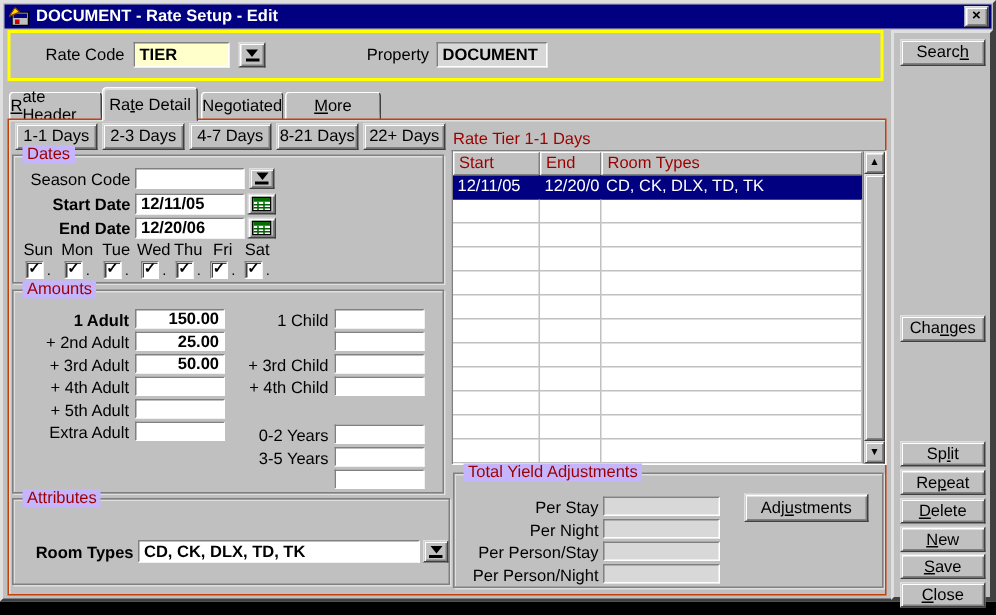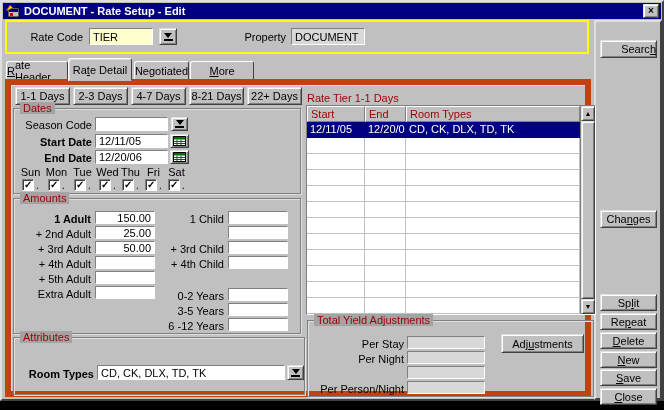--- a/index.html
+++ b/index.html
@@ -32,30 +32,30 @@
     background: #c0c0c0;
     border: 1px solid; border-color: #dfdfdf #404040 #404040 #dfdfdf;
     box-shadow: inset 1px 1px 0 #fff, inset -1px -1px 0 #808080;
     display: flex; align-items: center; justify-content: center;
     font-size: 11px; white-space: nowrap; cursor: default;
   }
   .field {
     background: #fff;
     border: 1px solid; border-color: #808080 #fff #fff #808080;
     padding: 0 3px; line-height: 12px; display: flex; align-items: center;
-    white-space: nowrap; overflow: hidden;
+    white-space: nowrap; overflow: hidden; font-weight: bold;
   }
   .field.num { justify-content: flex-end; }
   .field.disabled { background: #d8d8d8; }
   .gbox {
     position: absolute; border: 1px solid #808080;
     box-shadow: inset 1px 1px 0 #dfdfdf, 1px 1px 0 #dfdfdf;
   }
   .gtitle {
-    position: absolute; top: -7px; left: 6px; background: #a3a3a3;
+    position: absolute; top: -7px; left: 6px; background: #c4b5fd;
     padding: 0 3px; color: #9b0000; white-space: nowrap;
   }
   .lbl { position: absolute; text-align: right; white-space: nowrap; }
   .lbl.b { font-weight: bold; }
   
   .lov-icon { display: flex; flex-direction: column; align-items: center; gap: 1px; }
   .lov-tri { width: 0; height: 0; border: 4px solid transparent; border-top: 5px solid #000; border-bottom: none; }
   .lov-bar { width: 9px; height: 2px; background: #000; }
   
   .cal-svg { display: block; }
@@ -75,21 +75,21 @@
   .tab {
     position: absolute; top: 59px; height: 19px; background: #c0c0c0;
     border: 1px solid; border-color: #fff #404040 #c0c0c0 #fff;
     border-radius: 3px 3px 0 0;
     display: flex; align-items: center; justify-content: center; z-index: 3;
   }
   .tab.active { top: 56px; height: 23px; z-index: 6; box-shadow: inset 1px 1px 0 #dfdfdf; }
   
   .content {
     position: absolute; left: 3px; top: 77px; width: 586px; height: 318px;
-    border: 6px solid #c2410c; box-shadow: inset 1px 1px 0 #dfdfdf; z-index: 4;
+    border: 1px solid #c2410c; box-shadow: inset 1px 1px 0 #dfdfdf; z-index: 4;
   }
   .caption { position: absolute; color: #9b0000; white-space: nowrap; }
   
   .grid {
     position: absolute; left: 295px; top: 20px; width: 290px; height: 210px;
     background: #fff; border: 1px solid; border-color: #808080 #fff #fff #808080;
     display: flex;
   }
   .grid-table { flex: 1; display: flex; flex-direction: column; overflow: hidden; }
   .ghead { display: flex; height: 16px; flex: none; }
@@ -269,21 +269,20 @@
         <div class="field num" style="position:absolute;left:214px;top:27px;width:60px;height:13px;"></div>
         <span class="lbl" style="left:110px;top:44px;width:100px;">+ 3rd Child</span>
         <div class="field num" style="position:absolute;left:214px;top:42px;width:60px;height:13px;"></div>
         <span class="lbl" style="left:110px;top:59px;width:100px;">+ 4th Child</span>
         <div class="field num" style="position:absolute;left:214px;top:57px;width:60px;height:13px;"></div>
 
         <span class="lbl" style="left:110px;top:91px;width:100px;">0-2 Years</span>
         <div class="field num" style="position:absolute;left:214px;top:89px;width:60px;height:13px;"></div>
         <span class="lbl" style="left:110px;top:106px;width:100px;">3-5 Years</span>
         <div class="field num" style="position:absolute;left:214px;top:104px;width:60px;height:13px;"></div>
-        <span class="lbl" style="left:110px;top:121px;width:100px;">6 -12 Years</span>
         <div class="field num" style="position:absolute;left:214px;top:119px;width:60px;height:13px;"></div>
       </div>
 
       <div class="gbox" style="left:2px;top:252px;width:292px;height:58px;">
         <span class="gtitle">Attributes</span>
         <span class="lbl b" style="left:0;top:30px;width:80px;">Room Types</span>
         <div class="field" style="position:absolute;left:83px;top:27px;width:188px;height:15px;">CD, CK, DLX, TD, TK</div>
         <div class="btn95" style="position:absolute;left:273px;top:27px;width:17px;height:15px;">
           <span class="lov-icon">
               <span class="lov-tri"></span>
@@ -366,29 +365,30 @@
           <div class="btn95 sb-btn">▼</div>
         </div>
       </div>
 
       <div class="gbox" style="left:296px;top:235px;width:287px;height:77px;">
         <span class="gtitle">Total Yield Adjustments</span>
         <span class="lbl" style="left:0;top:17px;width:96px;">Per Stay</span>
         <div class="field disabled" style="position:absolute;left:99px;top:15px;width:78px;height:13px;"></div>
         <span class="lbl" style="left:0;top:32px;width:96px;">Per Night</span>
         <div class="field disabled" style="position:absolute;left:99px;top:30px;width:78px;height:13px;"></div>
+        <span class="lbl" style="left:0;top:47px;width:96px;">Per Person/Stay</span>
         <div class="field disabled" style="position:absolute;left:99px;top:45px;width:78px;height:13px;"></div>
         <span class="lbl" style="left:0;top:62px;width:96px;">Per Person/Night</span>
         <div class="field disabled" style="position:absolute;left:99px;top:60px;width:78px;height:13px;"></div>
         <div class="btn95" style="position:absolute;left:193px;top:13px;width:83px;height:19px;">Adj<u>u</u>stments</div>
       </div>
     </div>
 
     <div class="side-panel">
-      <div class="btn95 side-btn" style="top:18px;justify-content:flex-end;">Searc<u>h</u></div>
+      <div class="btn95 side-btn" style="top:4px;">Searc<u>h</u></div>
       <div class="btn95 side-btn" style="top:188px;">Cha<u>n</u>ges</div>
       <div class="btn95 side-btn" style="top:272px;height:17px;">Sp<u>l</u>it</div>
       <div class="btn95 side-btn" style="top:291px;height:17px;">Re<u>p</u>eat</div>
       <div class="btn95 side-btn" style="top:310px;height:17px;"><u>D</u>elete</div>
       <div class="btn95 side-btn" style="top:329px;height:17px;"><u>N</u>ew</div>
       <div class="btn95 side-btn" style="top:347px;height:17px;"><u>S</u>ave</div>
       <div class="btn95 side-btn" style="top:366px;height:17px;"><u>C</u>lose</div>
     </div>
 
   </div>

